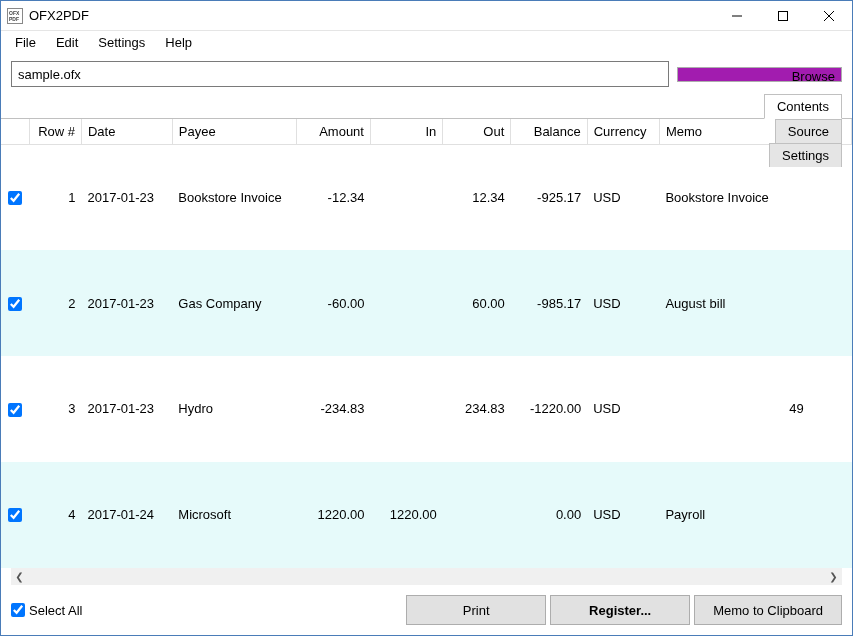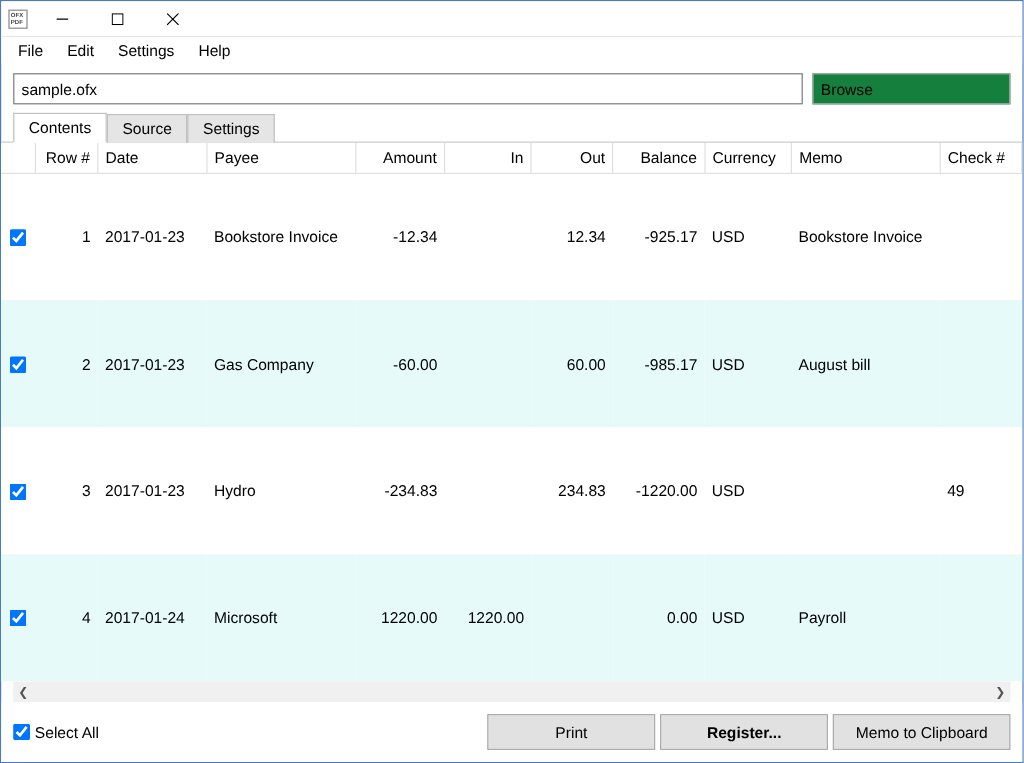--- a/index.html
+++ b/index.html
@@ -77,33 +77,34 @@
     .file-input {
       flex: 1;
       height: 26px;
       border: 1px solid #7a7a7a;
       padding: 2px 6px;
       background: #fff;
       outline: none;
     }
     .browse-btn {
       width: 165px;
-      height: 26px;
-      background: #15803d;
+      height: 15px;
+      background: #a21caf;
       border: 1px solid #adadad;
       cursor: default;
-      text-align: left;
+      text-align: right;
     }
     
     .tabs {
       display: flex;
       align-items: flex-end;
       padding: 0 10px;
       border-bottom: 1px solid #c0c0c0;
       height: 26px;
+      flex-direction: column;
     }
     .tab {
       padding: 4px 12px;
       border: 1px solid #c0c0c0;
       border-bottom: none;
       margin-right: 0px;
       background: #e5e5e5;
       position: relative;
       top: 1px;
       cursor: default;
@@ -210,20 +211,21 @@
     .col-currency { width: 70px; }
     .col-memo { width: 120px; }
     .col-check { width: 66px; }
   </style>
 </head>
 <body>
 
 <div class="titlebar">
   <div class="titlebar-icon">OFX
 PDF</div>
+  <div class="titlebar-title">OFX2PDF</div>
   <div class="titlebar-btn">
     <svg viewBox="0 0 10 10">
         <line x1="0" y1="5" x2="10" y2="5" stroke="#000" stroke-width="1"></line>
       </svg>
   </div>
   <div class="titlebar-btn">
     <svg viewBox="0 0 10 10">
         <rect x="0.5" y="0.5" width="9" height="9" fill="none" stroke="#000" stroke-width="1"></rect>
       </svg>
   </div>

